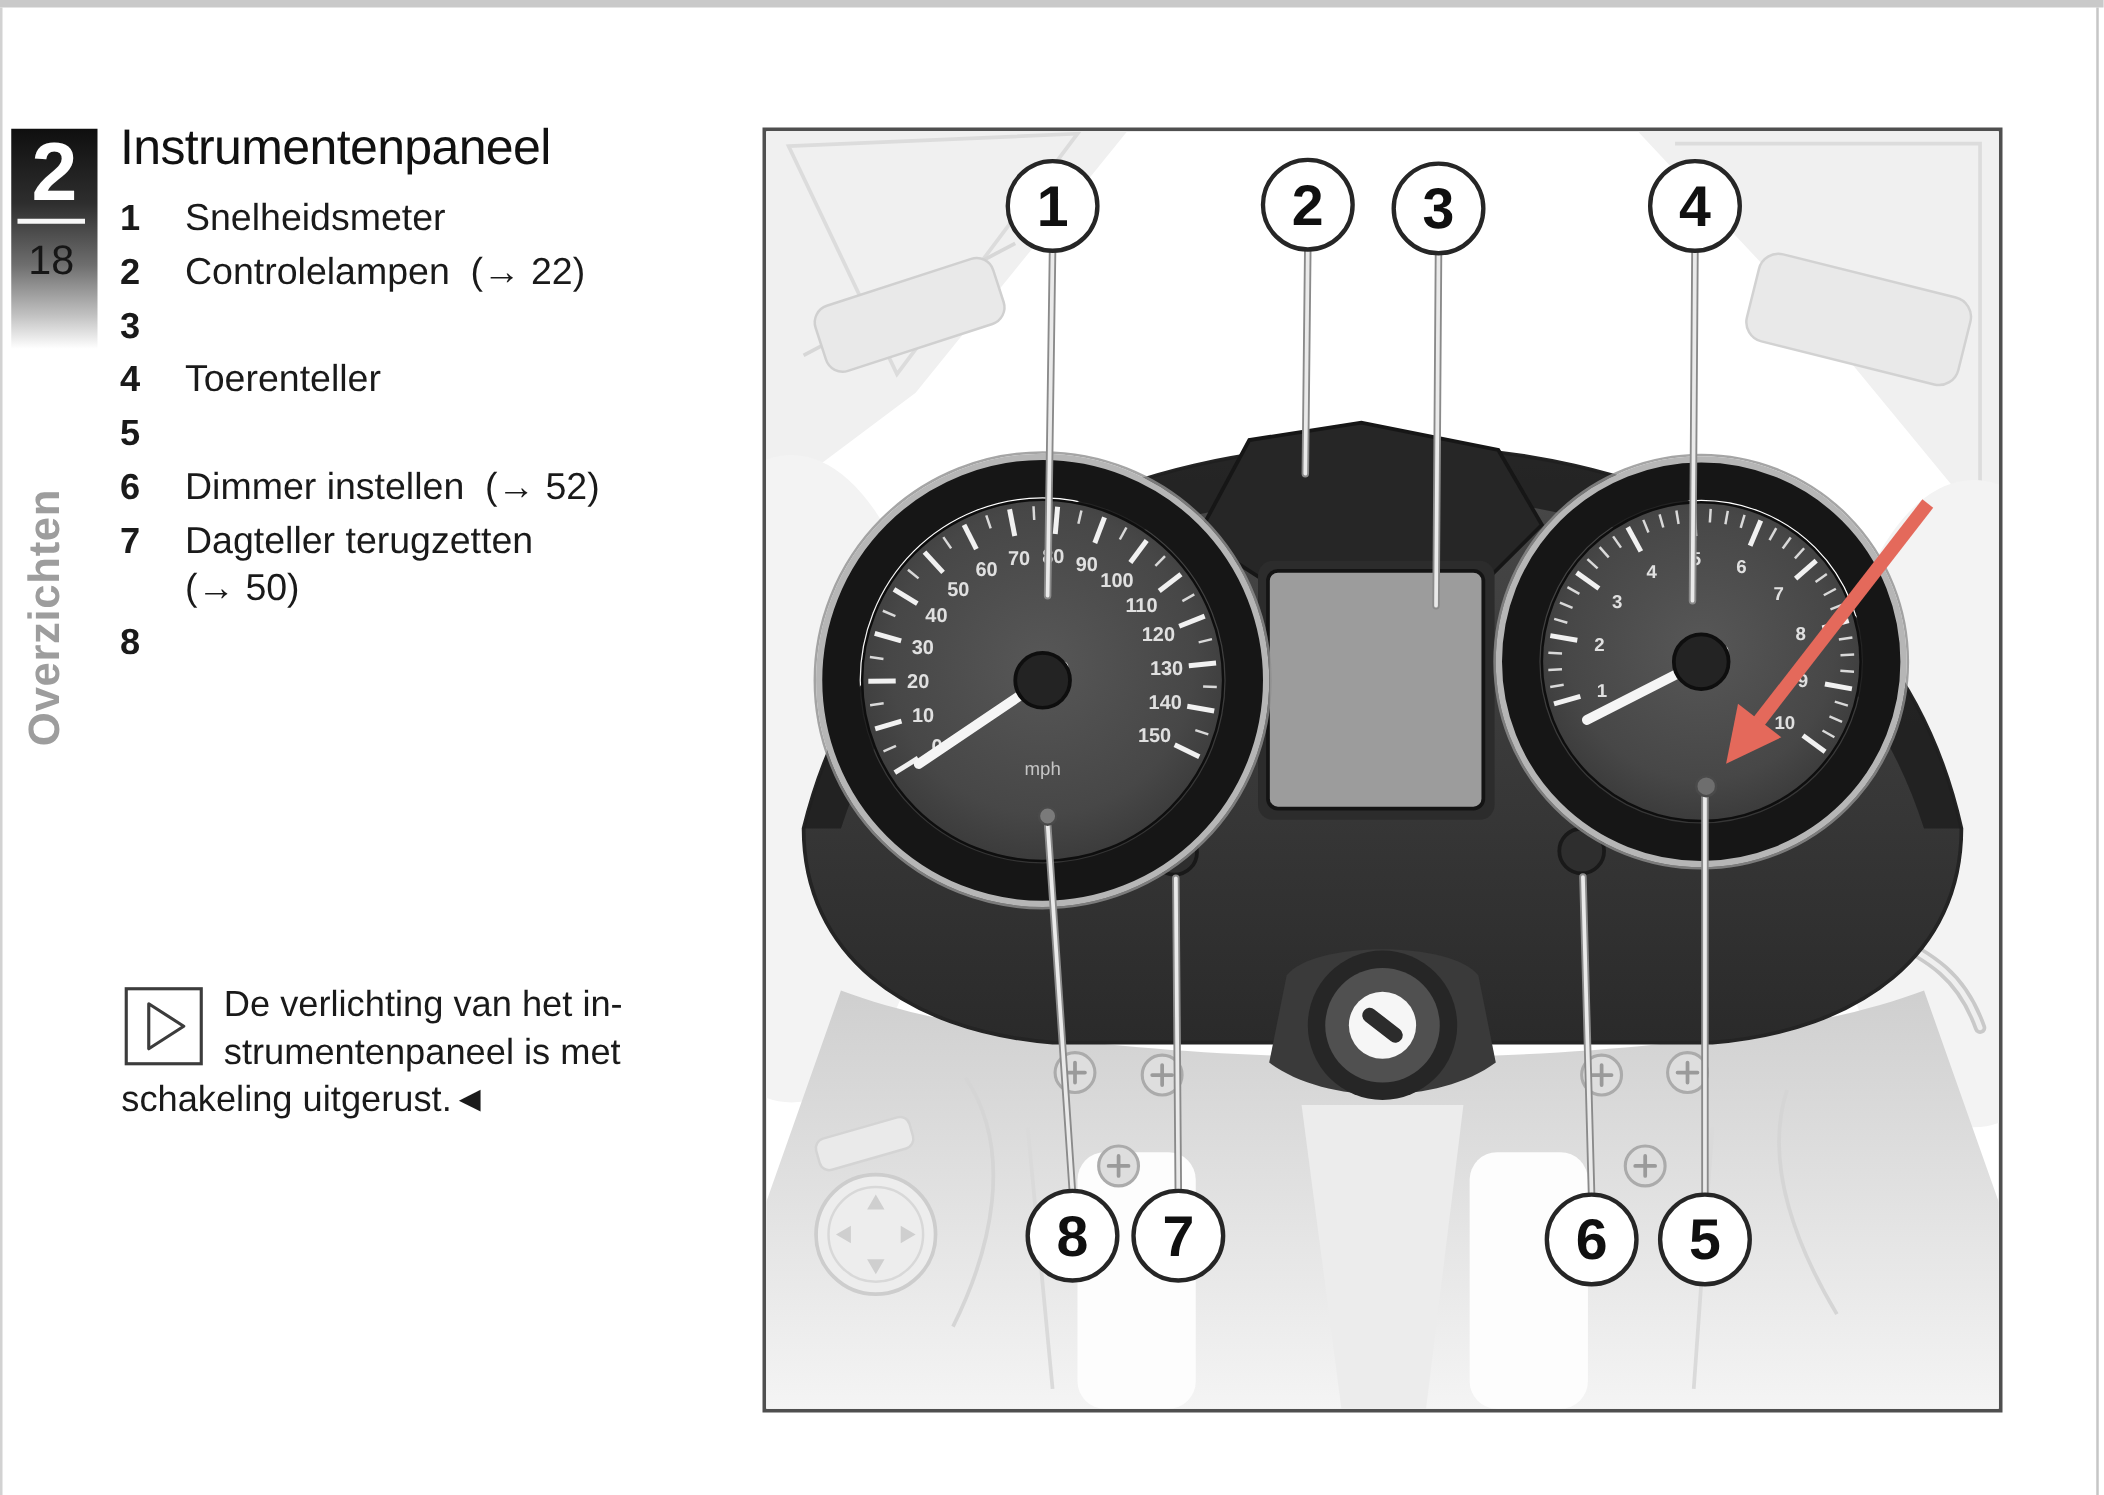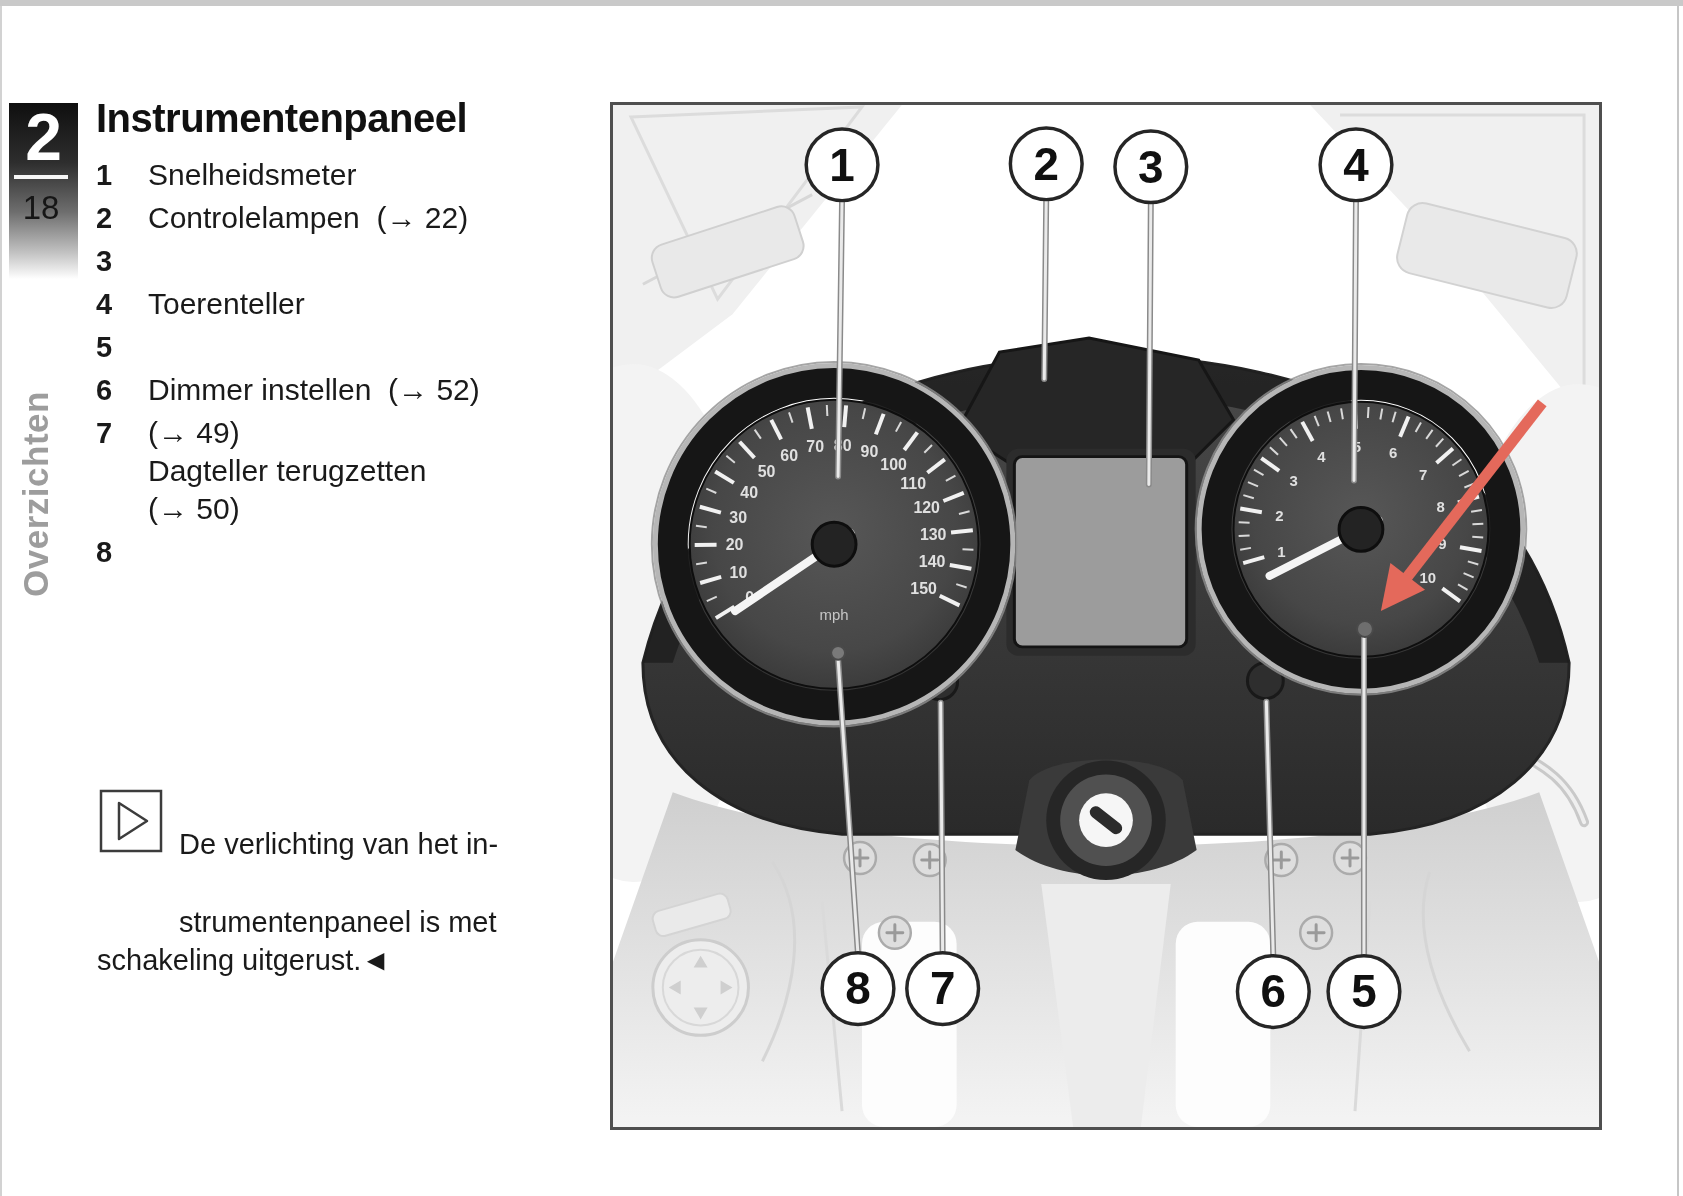--- a/index.html
+++ b/index.html
@@ -18,32 +18,32 @@
   }
   .chapter-num{font-size:66px;font-weight:bold;color:#ffffff;text-align:center;line-height:1.02;margin-top:1px;}
   .tab-rule{width:54px;height:4px;background:#f7f7f7;margin:4px 0 10px 5px;}
   .page-num{font-size:33px;color:#161616;width:54px;margin-left:5px;text-align:center;}
 
   .v-label{
     position:absolute;left:36px;top:494px;transform:translate(-50%,-50%) rotate(-90deg);
     font-size:35px;font-weight:bold;color:#9d9d9d;white-space:nowrap;letter-spacing:.5px;
   }
 
-  .page-title{position:absolute;left:96px;top:96px;font-size:40px;font-weight:bold;letter-spacing:-.5px;color:#111;}
+  .page-title{position:absolute;left:96px;top:96px;font-size:40px;font-weight:normal;letter-spacing:-.5px;color:#111;}
 
   .item-list{position:absolute;left:96px;top:156px;width:470px;}
   .item{display:flex;margin-bottom:5px;}
   .item-num{width:52px;font-size:29px;font-weight:bold;line-height:38px;flex:none;}
   .item-lines{flex:1;}
   .line{font-size:30px;line-height:38px;white-space:pre;}
 
   .note{position:absolute;left:97px;top:785px;width:470px;}
   .note-icon{position:absolute;left:2px;top:4px;width:64px;height:64px;}
   .note-line{font-size:29px;line-height:38px;white-space:pre;}
-  .note-line.pad{padding-left:82px;margin-top:40px;}
+  .note-line.pad{padding-left:82px;}
 
   .figure-frame{
     position:absolute;left:610px;top:102px;width:992px;height:1028px;
     border:3px solid #4f4f4f;box-sizing:border-box;background:#ffffff;
   }
   .figure-frame svg{display:block;width:100%;height:100%;}
   svg text{font-family:"Liberation Sans",sans-serif;}
 </style>
 </head>
 <body>
@@ -89,21 +89,20 @@
     </div>
     <div class="item">
       <div class="item-num">6</div>
       <div class="item-lines">
         <div class="line">Dimmer instellen  (→ 52)</div>
       </div>
     </div>
     <div class="item">
       <div class="item-num">7</div>
       <div class="item-lines">
-        <div class="line">(→ 49)</div>
         <div class="line">Dagteller terugzetten</div>
         <div class="line">(→ 50)</div>
       </div>
     </div>
     <div class="item">
       <div class="item-num">8</div>
     </div>
   </div>
 
 <div class="note">

